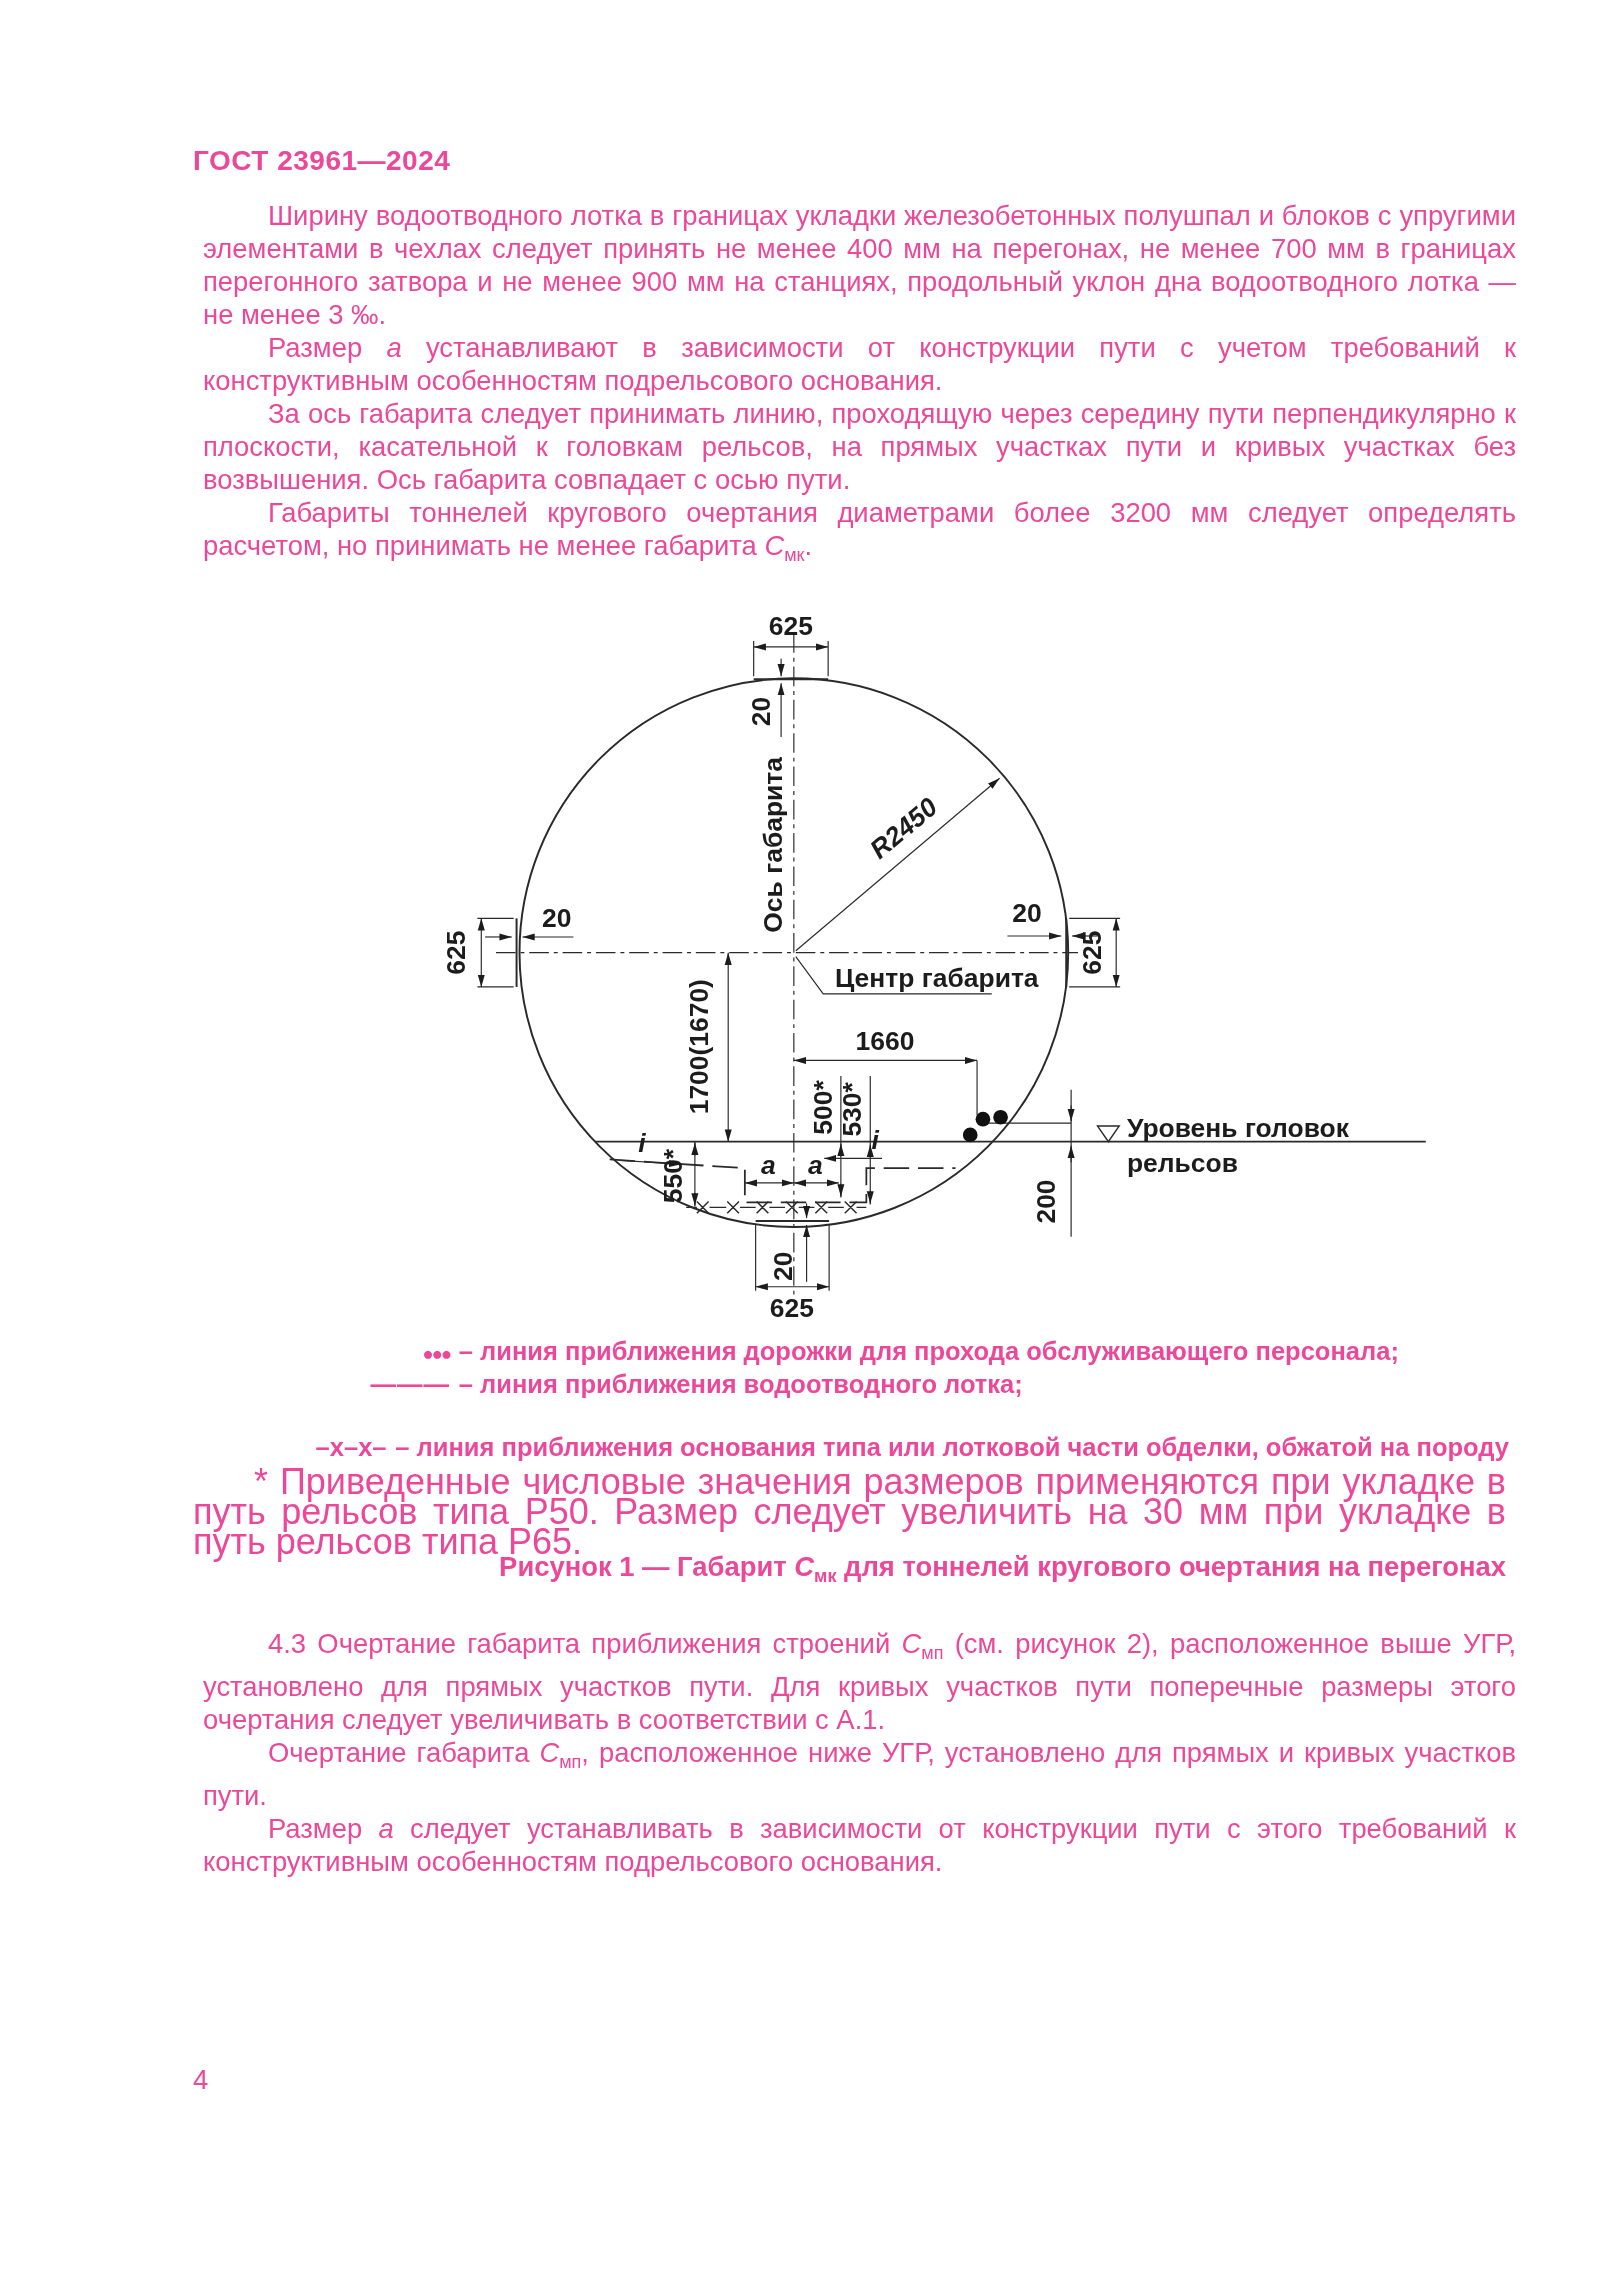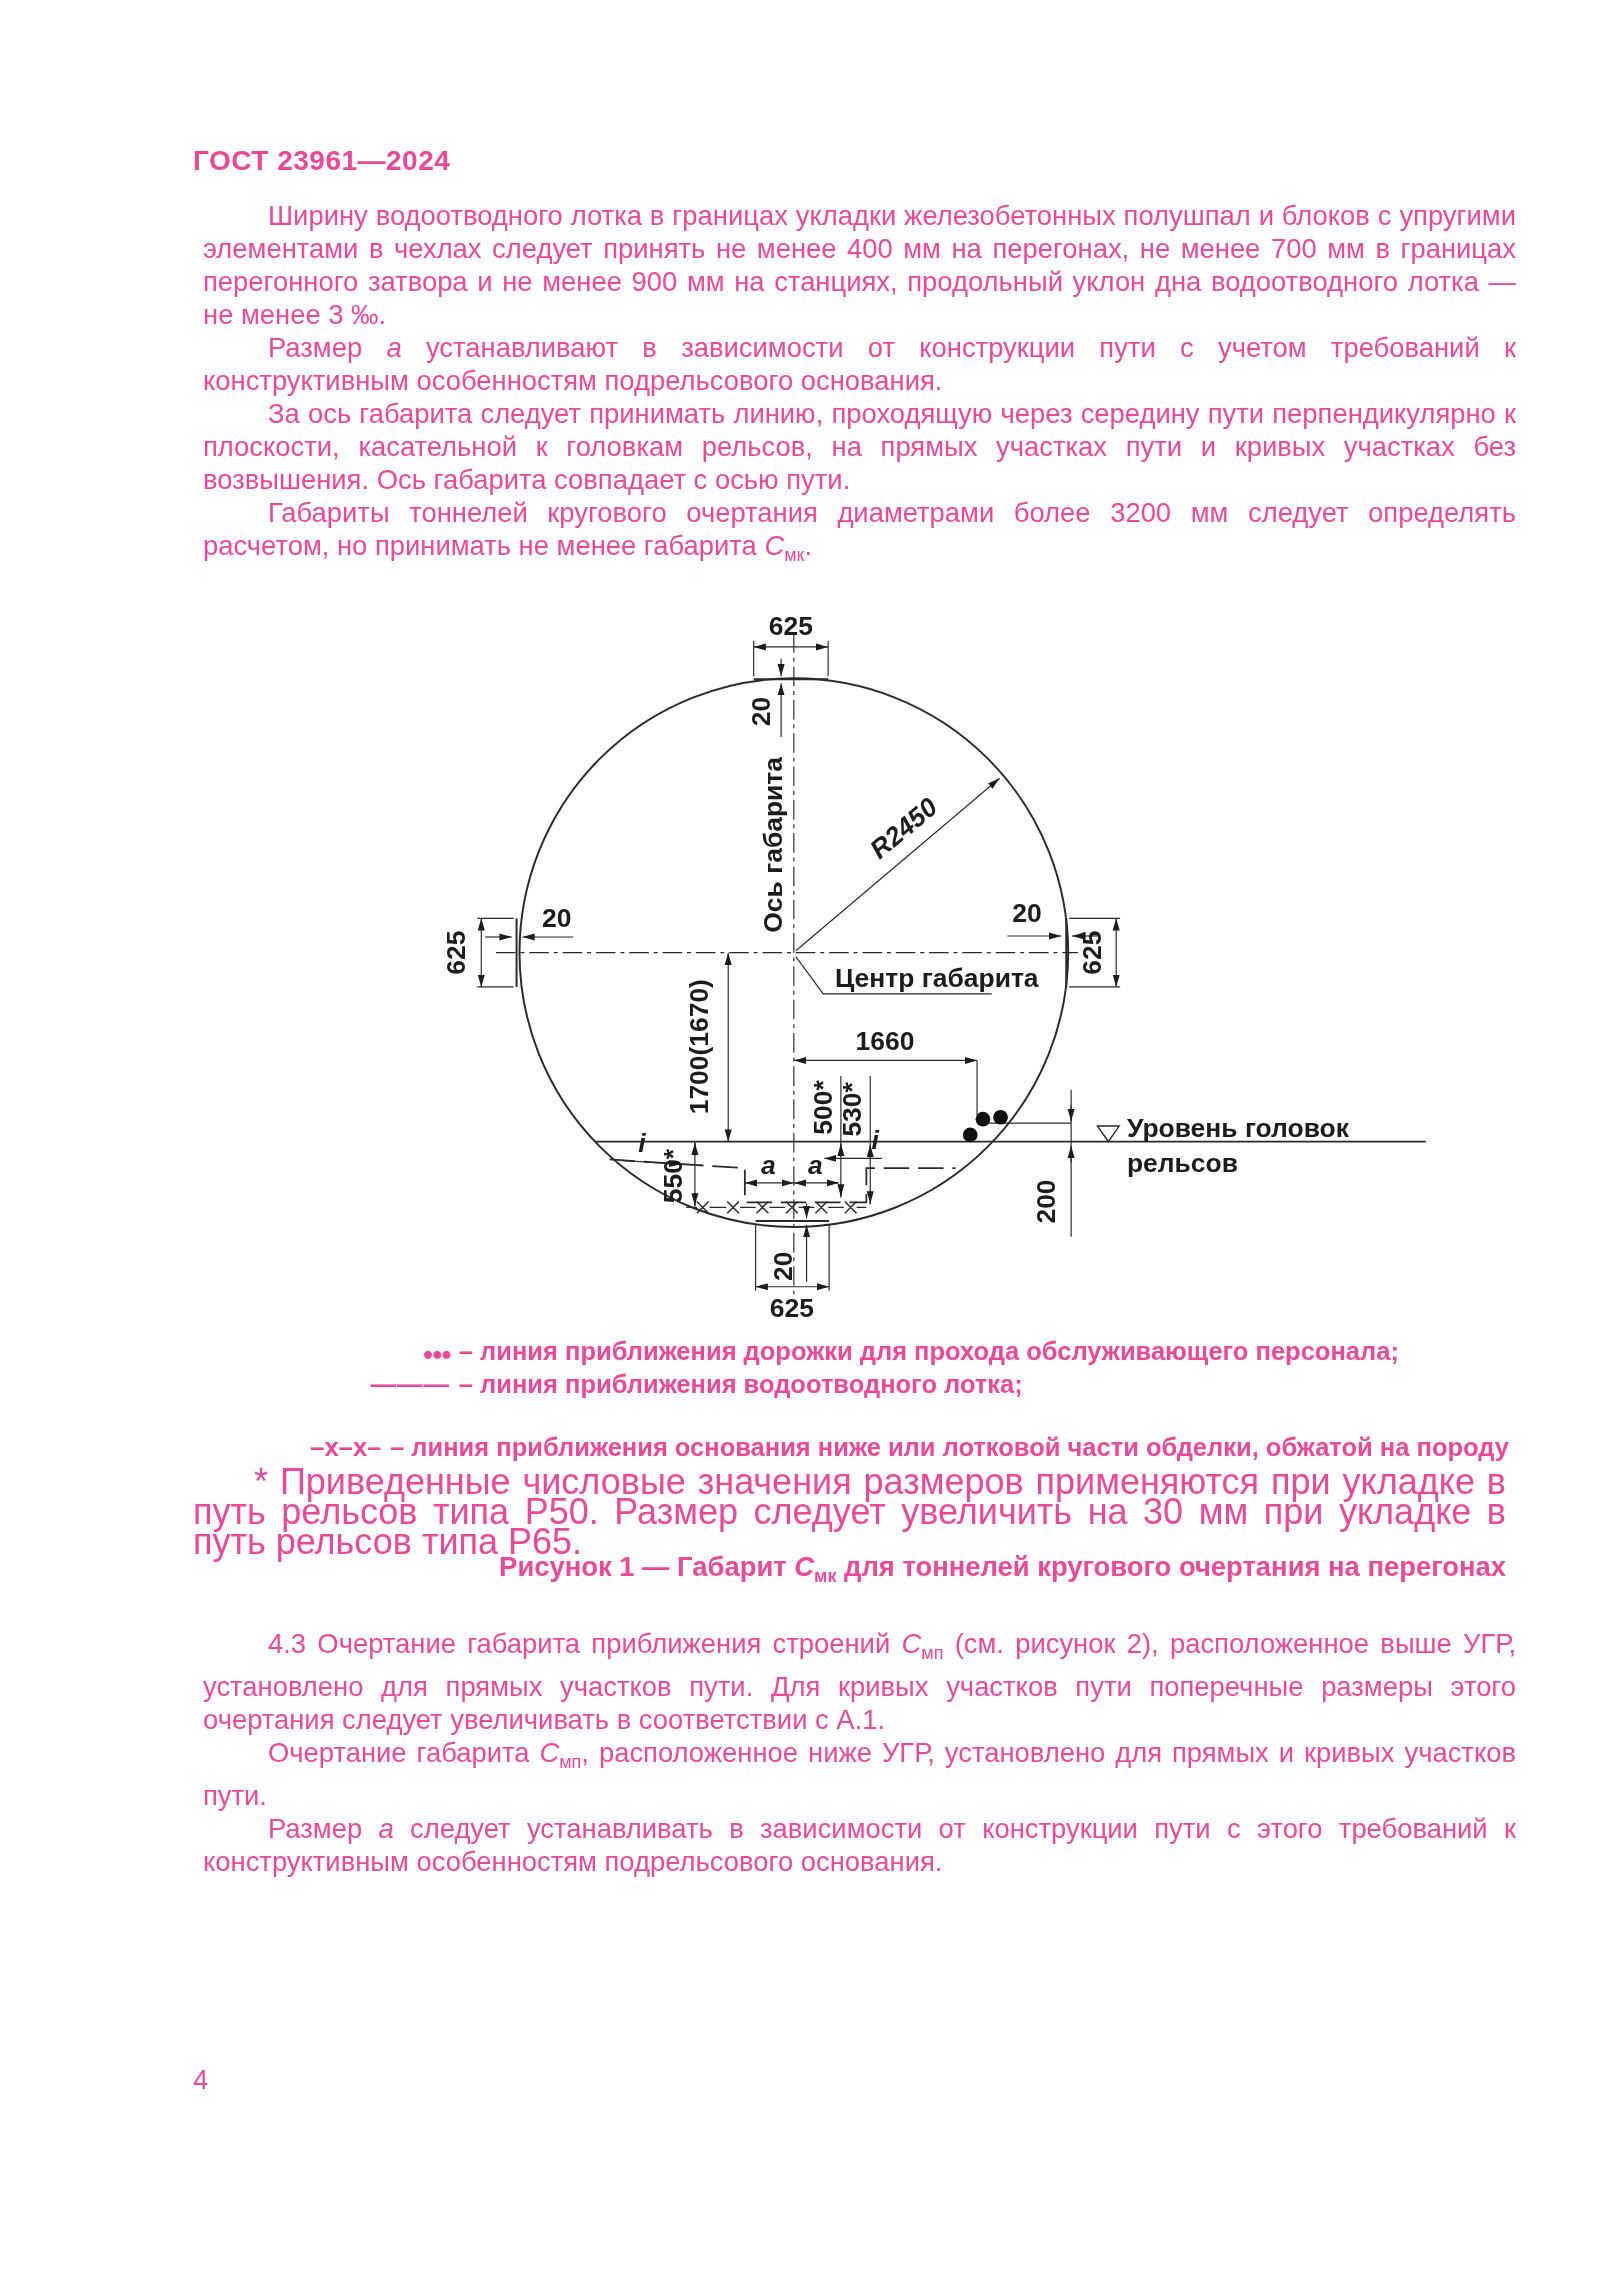--- a/index.html
+++ b/index.html
@@ -195,21 +195,21 @@
     <div class="legend-row">
       <span class="legend-sym sym-dots">●●●</span>
       <span class="legend-label">– линия приближения дорожки для прохода обслуживающего персонала;</span>
     </div>
     <div class="legend-row">
       <span class="legend-sym sym-dash">———</span>
       <span class="legend-label">– линия приближения водоотводного лотка;</span>
     </div>
     <div class="legend-row">
       <span class="legend-sym sym-x">–х–х–</span>
-      <span class="legend-label">– линия приближения основания ниже или лотковой части обделки, обжатой на породу</span>
+      <span class="legend-label">– линия приближения основания типа или лотковой части обделки, обжатой на породу</span>
     </div>
   </div>
 
   <div class="footnote">
     <p><span>* Приведенные числовые значения размеров применяются при укладке в путь рельсов типа Р50. Размер следует увеличить на 30 мм при укладке в путь рельсов типа Р65.</span></p>
   </div>
 
   <div class="caption">
     <span>Рисунок 1 — Габарит </span><span class="var">С</span><span class="sub">мк</span><span> для тоннелей кругового очертания на перегонах</span>
   </div>

